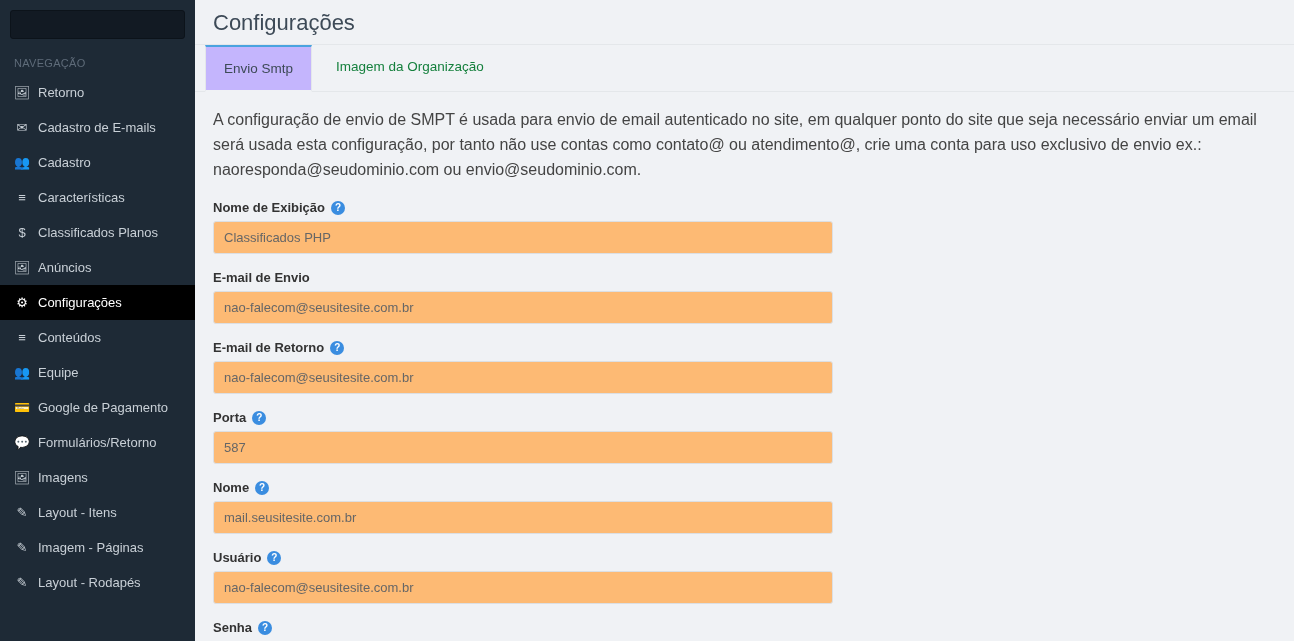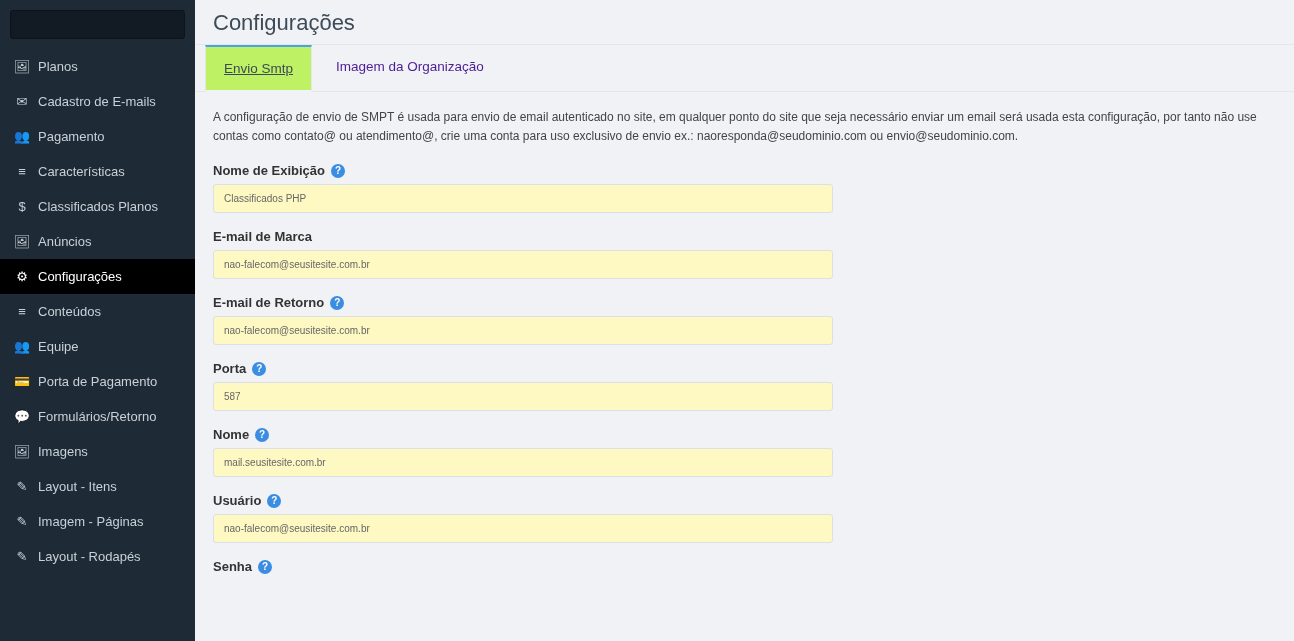--- a/index.html
+++ b/index.html
@@ -75,41 +75,40 @@
     }
     .tabs {
       display: flex;
       border-bottom: 1px solid #e4e7ea;
       background: #f0f2f5;
       padding: 0 10px;
     }
     .tab {
       padding: 14px 18px;
       font-size: 13.5px;
-      color: #4c1d95;
+      color: #15803d;
       cursor: pointer;
       border-bottom: 2px solid transparent;
       margin-right: 6px;
     }
     .tab.active {
       color: #3d4a57;
-      background: #bef264;
+      background: #c4b5fd;
       border-top: 2px solid #4aa3df;
       border-left: 1px solid #e4e7ea;
       border-right: 1px solid #e4e7ea;
       border-bottom: 2px solid #f0f2f5;
       margin-bottom: -1px;
       position: relative;
-      text-decoration: underline;
     }
     .content {
       padding: 16px 18px 30px 18px;
     }
     .intro {
-      font-size: 12px;
+      font-size: 16px;
       color: #444;
       line-height: 1.55;
       margin-bottom: 18px;
     }
     .form-group { margin-bottom: 16px; max-width: 620px; }
     .form-label {
       display: flex;
       align-items: center;
       gap: 6px;
       font-size: 13px;
@@ -128,44 +127,45 @@
       font-weight: 700;
       align-items: center;
       justify-content: center;
       cursor: pointer;
     }
     .form-control {
       width: 100%;
       padding: 8px 10px;
       border: 1px solid #dcdfe3;
       border-radius: 3px;
-      font-size: 10px;
+      font-size: 13px;
       color: #666;
-      background: #fef9c3;
+      background: #fdba74;
     }
   </style>
 </head>
 <body>
 
 <aside class="sidebar">
   <div class="sidebar-search">
     <input type="text" style="">
   </div>
+  <div class="sidebar-heading">NAVEGAÇÃO</div>
   <nav id="sidebar-nav">
       <div class="nav-item">
         <span class="nav-icon">🖼</span>
-        <span>Planos</span>
+        <span>Retorno</span>
       </div>
       <div class="nav-item">
         <span class="nav-icon">✉</span>
         <span>Cadastro de E-mails</span>
       </div>
       <div class="nav-item">
         <span class="nav-icon">👥</span>
-        <span>Pagamento</span>
+        <span>Cadastro</span>
       </div>
       <div class="nav-item">
         <span class="nav-icon">≡</span>
         <span>Características</span>
       </div>
       <div class="nav-item">
         <span class="nav-icon">$</span>
         <span>Classificados Planos</span>
       </div>
       <div class="nav-item">
@@ -179,21 +179,21 @@
       <div class="nav-item">
         <span class="nav-icon">≡</span>
         <span>Conteúdos</span>
       </div>
       <div class="nav-item">
         <span class="nav-icon">👥</span>
         <span>Equipe</span>
       </div>
       <div class="nav-item">
         <span class="nav-icon">💳</span>
-        <span>Porta de Pagamento</span>
+        <span>Google de Pagamento</span>
       </div>
       <div class="nav-item">
         <span class="nav-icon">💬</span>
         <span>Formulários/Retorno</span>
       </div>
       <div class="nav-item">
         <span class="nav-icon">🖼</span>
         <span>Imagens</span>
       </div>
       <div class="nav-item">
@@ -227,21 +227,21 @@
     <div class="form-group">
       <label class="form-label">
         <span>Nome de Exibição</span>
         <span class="help-icon">?</span>
       </label>
       <input class="form-control" type="text" value="Classificados PHP" style="">
     </div>
 
     <div class="form-group">
       <label class="form-label">
-        <span>E-mail de Marca</span>
+        <span>E-mail de Envio</span>
       </label>
       <input class="form-control" type="text" value="nao-falecom@seusitesite.com.br" style="">
     </div>
 
     <div class="form-group">
       <label class="form-label">
         <span>E-mail de Retorno</span>
         <span class="help-icon">?</span>
       </label>
       <input class="form-control" type="text" value="nao-falecom@seusitesite.com.br" style="">

